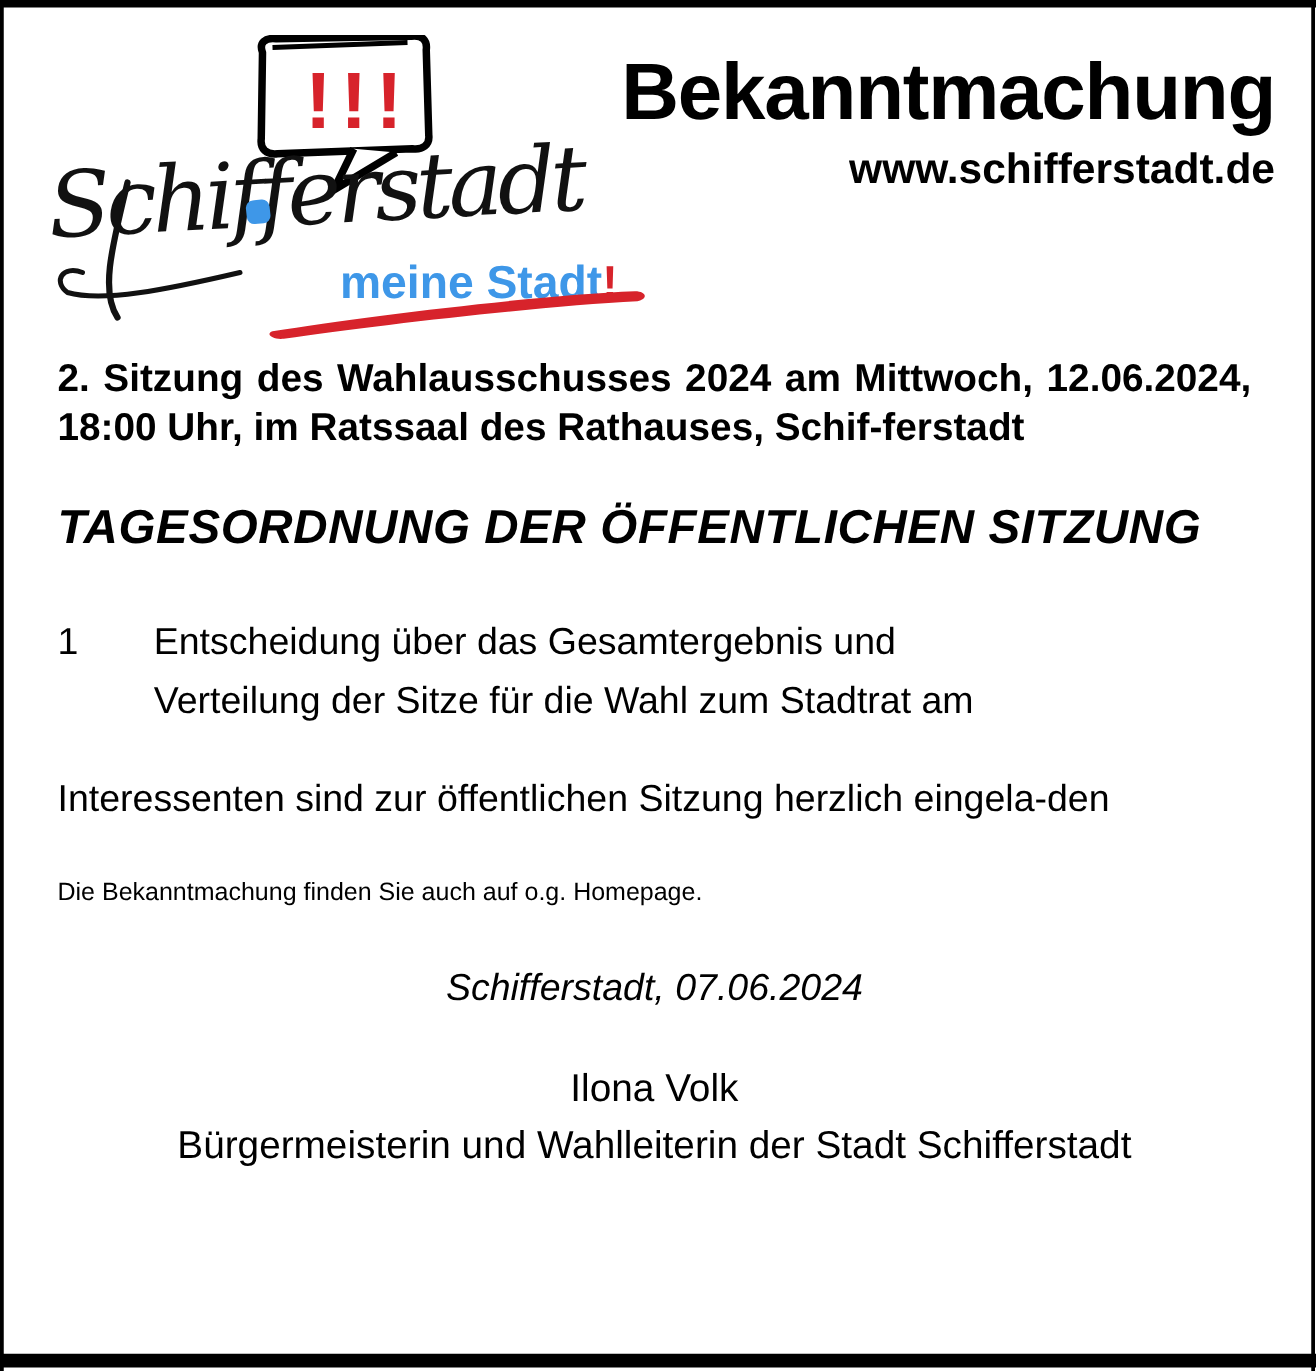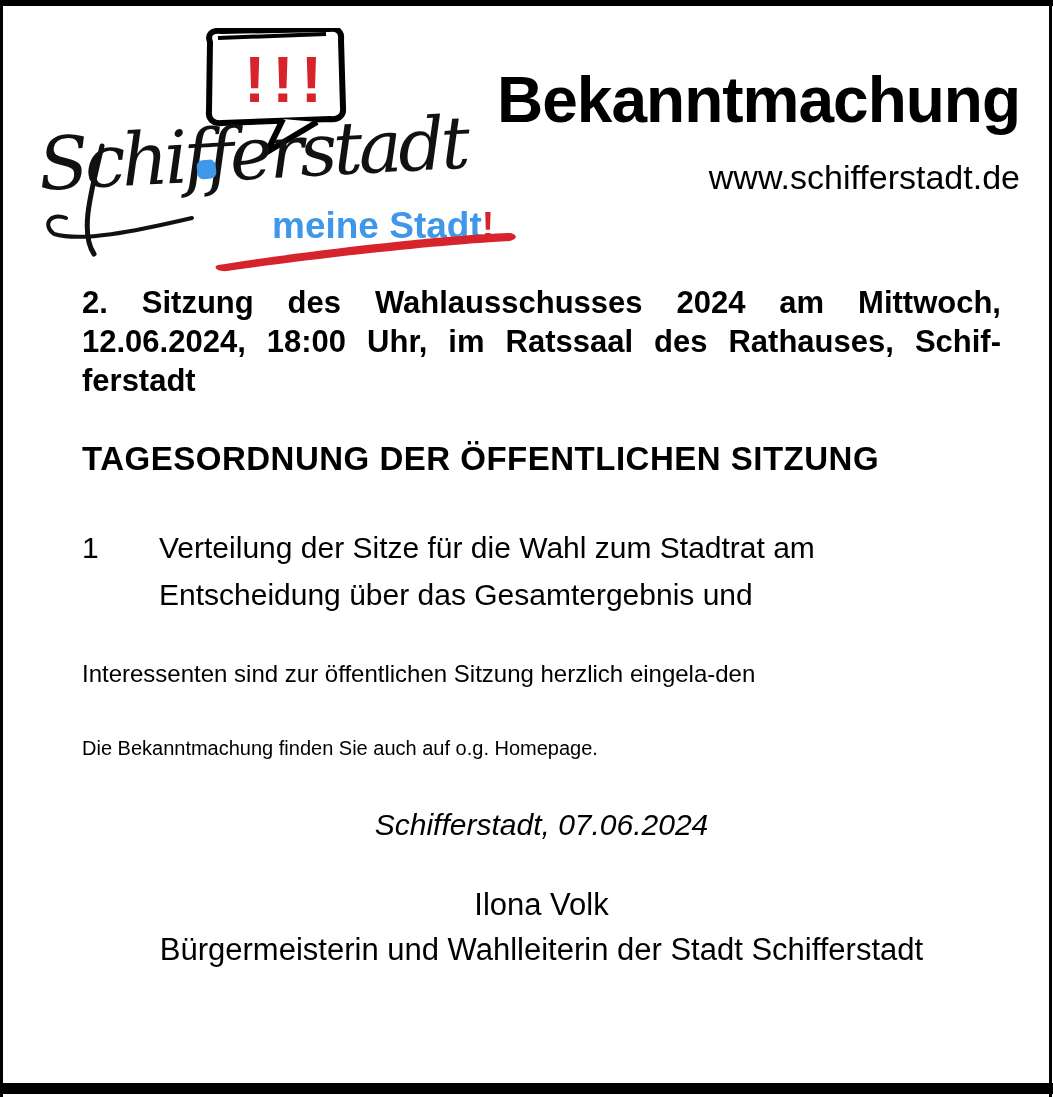--- a/index.html
+++ b/index.html
@@ -22,55 +22,55 @@
   
   .header { position: absolute; top: 28px; left: 40px; right: 33px; height: 250px; }
   .logo { position: absolute; left: 0; top: 0; width: 492px; height: 248px; }
   .titleblock { position: absolute; right: 0; top: 12px; text-align: right; }
   .page-title {
     font-size: 64px;
     font-weight: bold;
     line-height: 1.05;
     letter-spacing: -1px;
     white-space: nowrap;
-    margin-top: 27px;
   }
   .page-site {
     font-size: 34px;
-    font-weight: normal;
-    margin-top: 24px;
+    font-weight: bold;
+    margin-top: 9px;
     white-space: nowrap;
   }
 
   
-  .content { position: absolute; top: 283px; left: 46px; right: 52px; margin-left: 36px; }
+  .content { position: absolute; top: 283px; left: 46px; right: 52px; }
   .lead {
     font-size: 31px;
     font-weight: bold;
     line-height: 39px;
     text-align: justify;
   }
   .agenda-title {
-    font-size: 33px;
+    font-size: 38px;
     font-weight: bold;
     margin-top: 40px;
     letter-spacing: 0.5px;
+    font-style: italic;
   }
   .agenda-item {
     position: relative;
     margin-top: 46px;
     padding-left: 77px;
     font-size: 30px;
     line-height: 47px;
   }
   .agenda-item .num { position: absolute; left: 0; top: 0; }
   .agenda-item .line { display: block; }
   .invitation {
     margin-top: 36px;
-    font-size: 24px;
+    font-size: 30px;
     line-height: 39px;
     text-align: justify;
   }
   .note { margin-top: 36px; font-size: 20px; line-height: 39px; }
   .place-date { margin-top: 37px; font-size: 30px; line-height: 39px; text-align: center; font-style: italic; }
   .signature { margin-top: 38px; font-size: 31px; line-height: 45px; text-align: center; }
   .signature .sig-line { display: block; }
 </style>
 </head>
 <body>
@@ -114,22 +114,22 @@
   </div>
 
   <div class="content">
 
     <p class="lead">2. Sitzung des Wahlausschusses 2024 am Mittwoch, 12.06.2024, 18:00 Uhr, im Ratssaal des Rathauses, Schif-ferstadt</p>
 
     <h2 class="agenda-title">TAGESORDNUNG DER ÖFFENTLICHEN SITZUNG</h2>
 
     <div class="agenda-item">
       <span class="num">1</span>
+      <span class="line">Entscheidung über das Gesamtergebnis und</span>
       <span class="line">Verteilung der Sitze für die Wahl zum Stadtrat am</span>
-      <span class="line">Entscheidung über das Gesamtergebnis und</span>
     </div>
 
     <p class="invitation">Interessenten sind zur öffentlichen Sitzung herzlich eingela-den</p>
 
     <p class="note">Die Bekanntmachung finden Sie auch auf o.g. Homepage.</p>
 
     <p class="place-date">Schifferstadt, 07.06.2024</p>
 
     <div class="signature">
       <span class="sig-line">Ilona Volk</span>

